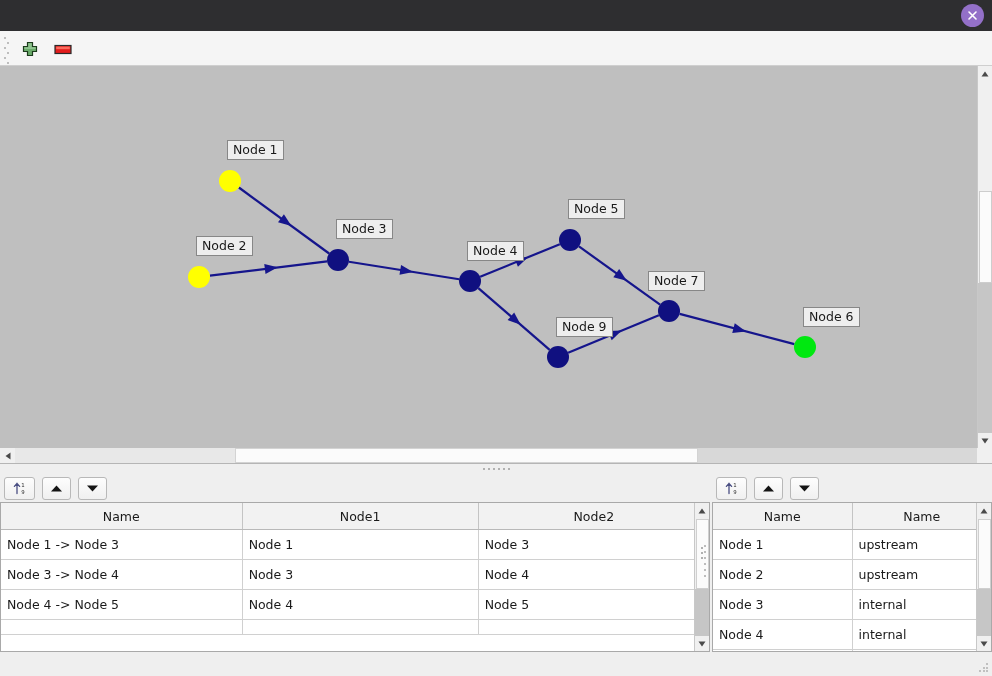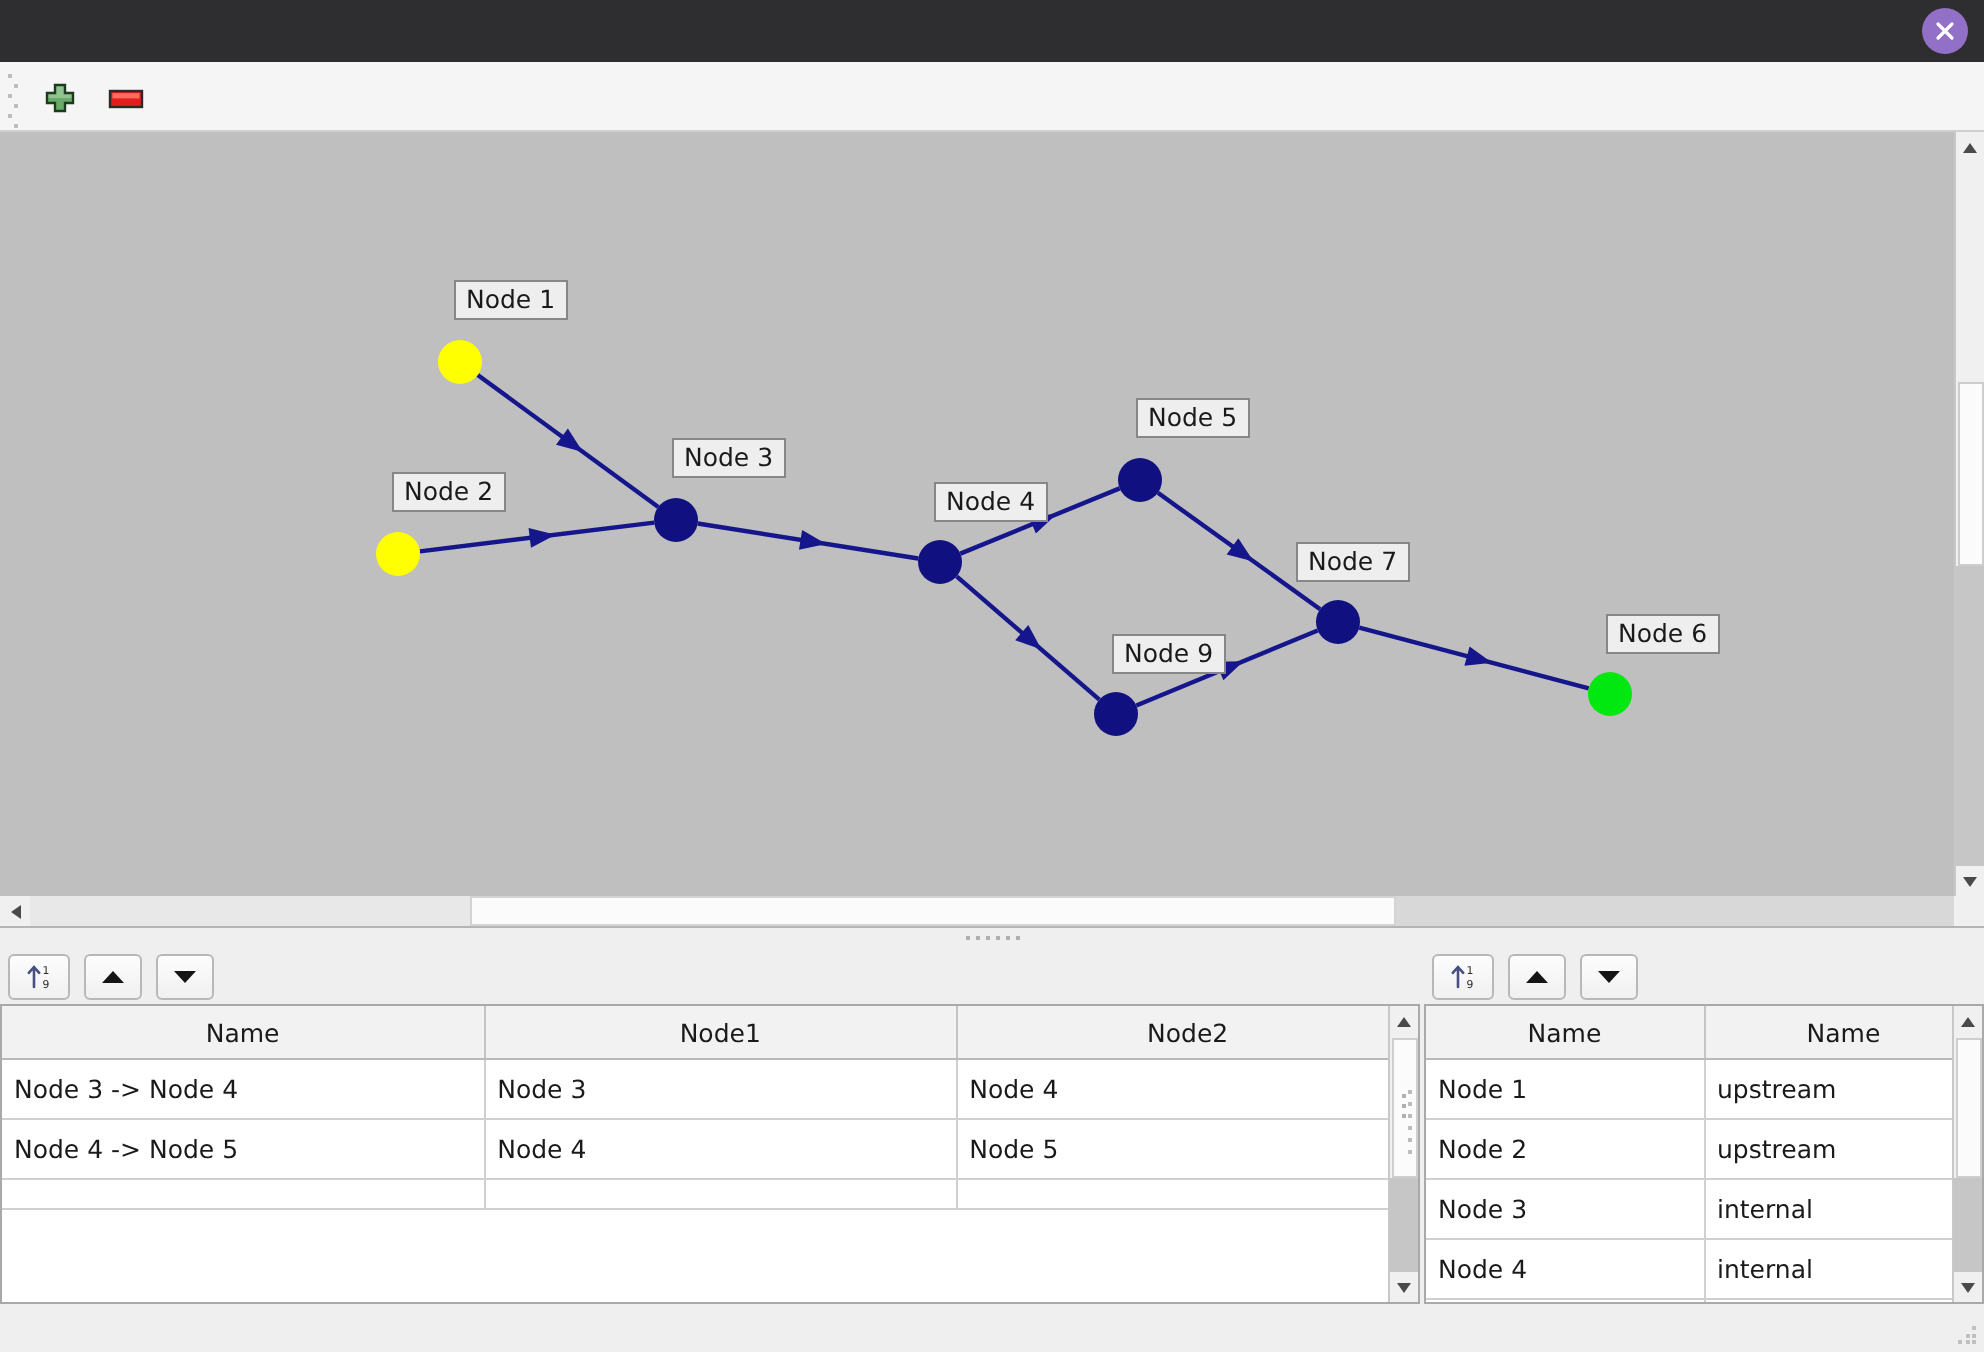--- a/index.html
+++ b/index.html
@@ -489,20 +489,25 @@
             </colgroup>
           <thead>
               <tr>
                 <th>Name</th>
                 <th>Node1</th>
                 <th>Node2</th>
               </tr>
             </thead>
           <tbody>
               <tr>
+                <td>Node 1 -&gt; Node 3</td>
+                <td>Node 1</td>
+                <td>Node 3</td>
+              </tr>
+              <tr>
                 <td>Node 3 -&gt; Node 4</td>
                 <td>Node 3</td>
                 <td>Node 4</td>
               </tr>
               <tr>
                 <td>Node 4 -&gt; Node 5</td>
                 <td>Node 4</td>
                 <td>Node 5</td>
               </tr>
               <tr class="partial">

